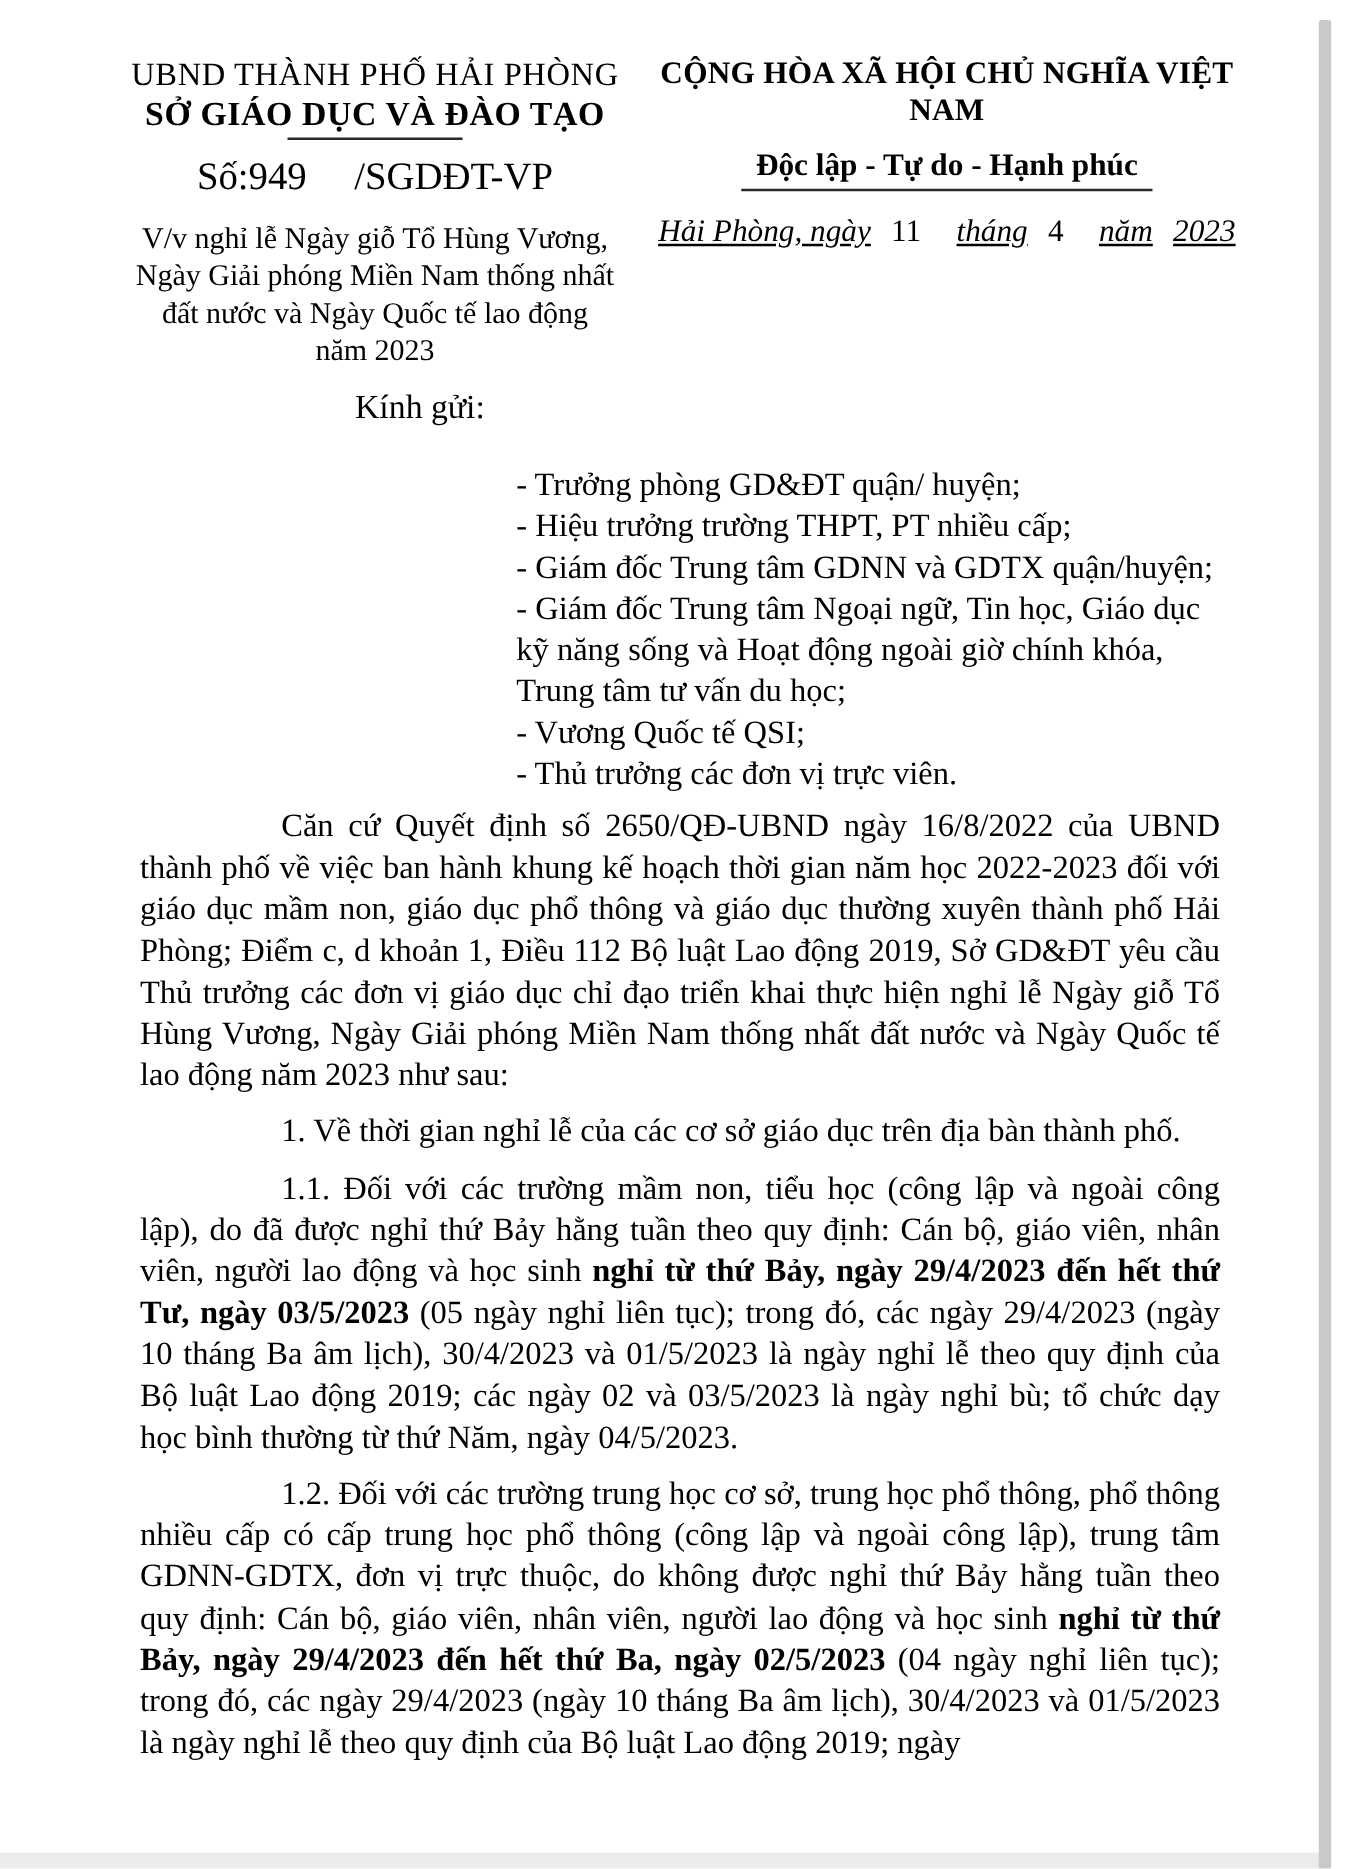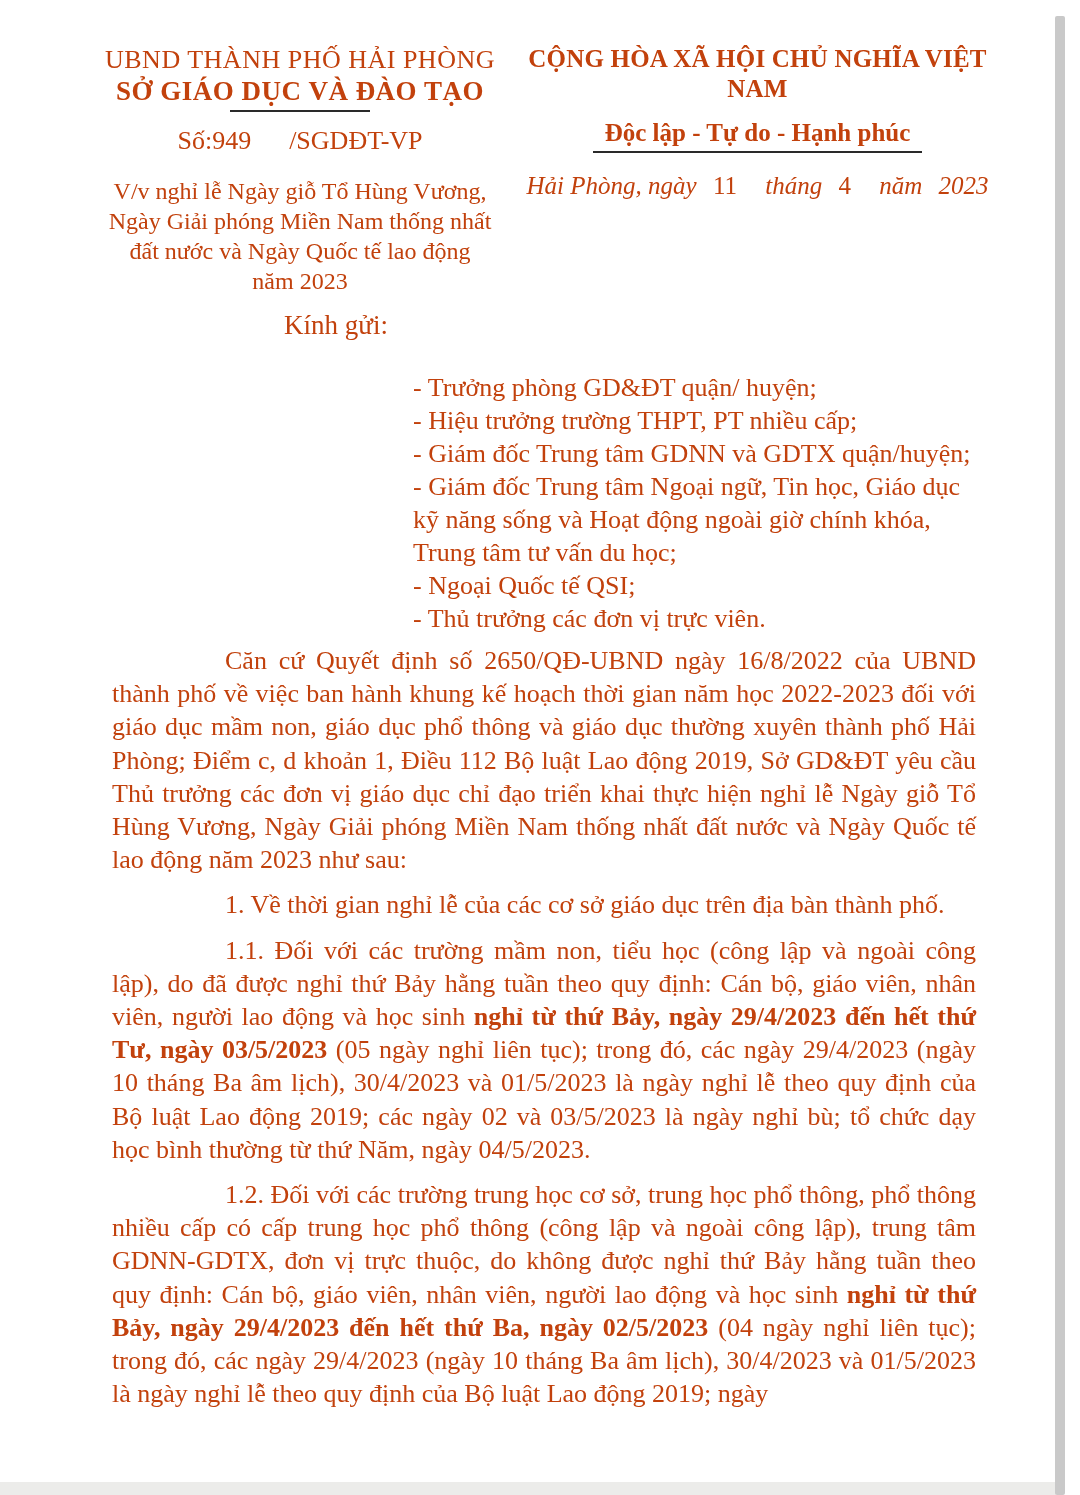--- a/index.html
+++ b/index.html
@@ -2,42 +2,42 @@
 <html><head>
 <meta charset="utf-8">
 <style>
   html,body{margin:0;padding:0;background:#ffffff;}
   .page{
     position:relative;
     width:1080px;height:1495px;
     background:#ffffff;
     overflow:hidden;
     font-family:"Liberation Serif","DejaVu Serif",serif;
-    color:#c2410c;
+    color:#000000;
   }
   
   .header-left{
     position:absolute;left:100px;top:44px;width:400px;
     text-align:center;
   }
   .org-parent{font-size:26px;line-height:31px;letter-spacing:.5px;}
   .org-name{font-size:27px;line-height:32px;font-weight:bold;letter-spacing:.5px;}
   .org-underline{width:140px;height:0;border-bottom:2px solid #2a2a2a;margin:3px auto 14px auto;}
-  .doc-number{font-size:26px;line-height:30px;display:flex;justify-content:center;gap:38px;}
+  .doc-number{font-size:31px;line-height:30px;display:flex;justify-content:center;gap:38px;}
   .subject{font-size:24px;line-height:30px;margin-top:20px;white-space:pre-line;}
   
   .header-right{
     position:absolute;left:520px;top:44px;width:475px;
     text-align:center;
   }
   .national-title{font-size:25px;line-height:30px;font-weight:bold;letter-spacing:.2px;}
   .motto{display:inline-block;font-size:25px;line-height:30px;font-weight:bold;
     border-bottom:2px solid #2a2a2a;padding:0 12px 3px 12px;margin-top:14px;}
   .date-line{font-size:25px;line-height:30px;margin-top:18px;white-space:nowrap;}
-  .date-line .it{font-style:italic;}
+  .date-line .it{font-style:italic;text-decoration:underline;}
   .date-line .num{font-style:normal;}
   .date-line .gap-s{display:inline-block;width:10px;}
   .date-line .gap-m{display:inline-block;width:22px;}
   
   .salutation{position:absolute;left:284px;top:310px;font-size:27px;}
   .recipients{position:absolute;left:413px;top:343px;width:585px;font-size:26px;line-height:33px;margin-top:28px;}
   .recipient{white-space:pre-line;}
   
   .body-block{position:absolute;left:100px;top:632px;width:888px;}
   .para{
@@ -82,21 +82,21 @@
   </div>
 
   <div class="salutation">Kính gửi:</div>
   <div class="recipients" id="recipients">
       <div class="recipient">- Trưởng phòng GD&amp;ĐT quận/ huyện;</div>
       <div class="recipient">- Hiệu trưởng trường THPT, PT nhiều cấp;</div>
       <div class="recipient">- Giám đốc Trung tâm GDNN và GDTX quận/huyện;</div>
       <div class="recipient">- Giám đốc Trung tâm Ngoại ngữ, Tin học, Giáo dục
 kỹ năng sống và Hoạt động ngoài giờ chính khóa,
 Trung tâm tư vấn du học;</div>
-      <div class="recipient">- Ngoại Quốc tế QSI;</div>
+      <div class="recipient">- Vương Quốc tế QSI;</div>
       <div class="recipient">- Thủ trưởng các đơn vị trực viên.</div>
     </div>
 
   <div class="body-block" id="body-paragraphs">
       <p class="para"><span>Căn cứ Quyết định số 2650/QĐ-UBND ngày 16/8/2022 của UBND thành phố về việc ban hành khung kế hoạch thời gian năm học 2022-2023 đối với giáo dục mầm non, giáo dục phổ thông và giáo dục thường xuyên thành phố Hải Phòng; Điểm c, d khoản 1, Điều 112 Bộ luật Lao động 2019, Sở GD&amp;ĐT yêu cầu Thủ trưởng các đơn vị giáo dục chỉ đạo triển khai thực hiện nghỉ lễ Ngày giỗ Tổ Hùng Vương, Ngày Giải phóng Miền Nam thống nhất đất nước và Ngày Quốc tế lao động năm 2023 như sau:</span></p>
       <p class="para"><span>1. Về thời gian nghỉ lễ của các cơ sở giáo dục trên địa bàn thành phố.</span></p>
       <p class="para"><span>1.1. Đối với các trường mầm non, tiểu học (công lập và ngoài công lập), do đã được nghỉ thứ Bảy hằng tuần theo quy định: Cán bộ, giáo viên, nhân viên, người lao động và học sinh </span><b>nghỉ từ thứ Bảy, ngày 29/4/2023 đến hết thứ Tư, ngày 03/5/2023</b><span> (05 ngày nghỉ liên tục); trong đó, các ngày 29/4/2023 (ngày 10 tháng Ba âm lịch), 30/4/2023 và 01/5/2023 là ngày nghỉ lễ theo quy định của Bộ luật Lao động 2019; các ngày 02 và 03/5/2023 là ngày nghỉ bù; tổ chức dạy học bình thường từ thứ Năm, ngày 04/5/2023.</span></p>
       <p class="para"><span>1.2. Đối với các trường trung học cơ sở, trung học phổ thông, phổ thông nhiều cấp có cấp trung học phổ thông (công lập và ngoài công lập), trung tâm GDNN-GDTX, đơn vị trực thuộc, do không được nghỉ thứ Bảy hằng tuần theo quy định: Cán bộ, giáo viên, nhân viên, người lao động và học sinh </span><b>nghỉ từ thứ Bảy, ngày 29/4/2023 đến hết thứ Ba, ngày 02/5/2023</b><span> (04 ngày nghỉ liên tục); trong đó, các ngày 29/4/2023 (ngày 10 tháng Ba âm lịch), 30/4/2023 và 01/5/2023 là ngày nghỉ lễ theo quy định của Bộ luật Lao động 2019; ngày</span></p>
     </div>
 

